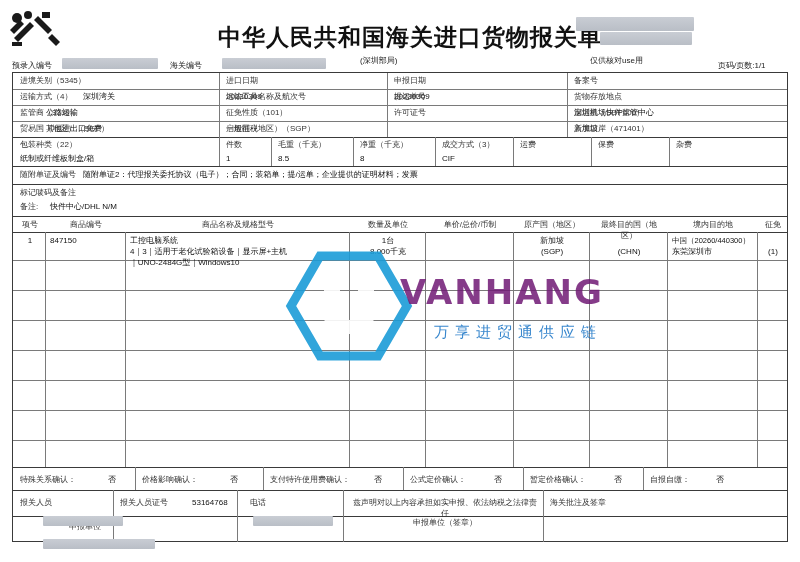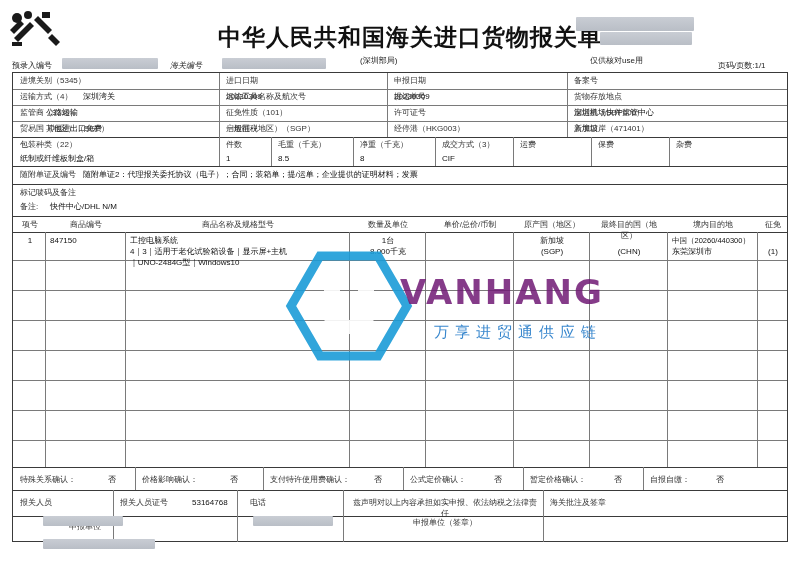--- a/index.html
+++ b/index.html
@@ -33,21 +33,21 @@
     border-radius:1px;
   }
   .redact-title{position:absolute;left:576px;top:17px;width:118px;height:14px;}
   .redact-title2{position:absolute;left:600px;top:32px;width:92px;height:13px;}
   .sub-dept{position:absolute;left:360px;top:55px;font-size:8px;}
   .sub-check{position:absolute;left:590px;top:55px;font-size:8px;}
   .pagecount{position:absolute;left:718px;top:60px;font-size:8px;}
 
   .preentry{position:absolute;left:12px;top:60px;font-size:8px;}
   .redact-pre{position:absolute;left:62px;top:58px;width:96px;height:11px;}
-  .customsno{position:absolute;left:170px;top:60px;font-size:8px;font-style:italic;}
+  .customsno{position:absolute;left:170px;top:60px;font-size:8px;}
   .redact-cus{position:absolute;left:222px;top:58px;width:104px;height:11px;}
 
   
   .frame{
     position:absolute;left:12px;top:72px;width:776px;height:470px;
     border:1px solid #3a3a3a;
     box-sizing:border-box;
   }
   .hline{position:absolute;left:0;height:0;border-top:1px solid #7a7a7a;}
   .hline.dark{border-top:1px solid #3a3a3a;}
@@ -174,21 +174,20 @@
     <div class="cell lab" style="left:4px;top:33px;width:200px;">监管商（3339）</div>
     <div class="cell val" style="left:30px;top:49px;width:170px;">其他进出口免费</div>
     <div class="cell lab" style="left:210px;top:33px;width:160px;">征免性质（101）</div>
     <div class="cell val" style="left:210px;top:49px;width:160px;">一般征税</div>
     <div class="cell lab" style="left:378px;top:33px;width:170px;">许可证号</div>
     <div class="cell lab" style="left:558px;top:33px;width:210px;">启运港（SGP000）</div>
     <div class="cell val" style="left:558px;top:49px;width:210px;">新加坡</div>
 
     <div class="cell lab" style="left:4px;top:49px;width:200px;">贸易国（地区）（SGP）</div>
     <div class="cell lab" style="left:210px;top:49px;width:160px;">启运国（地区）（SGP）</div>
-    <div class="cell lab" style="left:378px;top:49px;width:170px;">经停港（HKG003）</div>
     <div class="cell lab" style="left:558px;top:49px;width:210px;">入境口岸（471401）</div>
 
     <div class="cell val" style="left:378px;top:49px;width:170px;top:49px;"></div>
 
     <div class="cell lab" style="left:4px;top:65px;width:200px;">包装种类（22）</div>
     <div class="cell val" style="left:4px;top:79px;width:200px;">纸制或纤维板制盒/箱</div>
 
     <div class="cell lab" style="left:210px;top:65px;width:46px;">件数</div>
     <div class="cell val" style="left:210px;top:79px;width:46px;">1</div>
 

